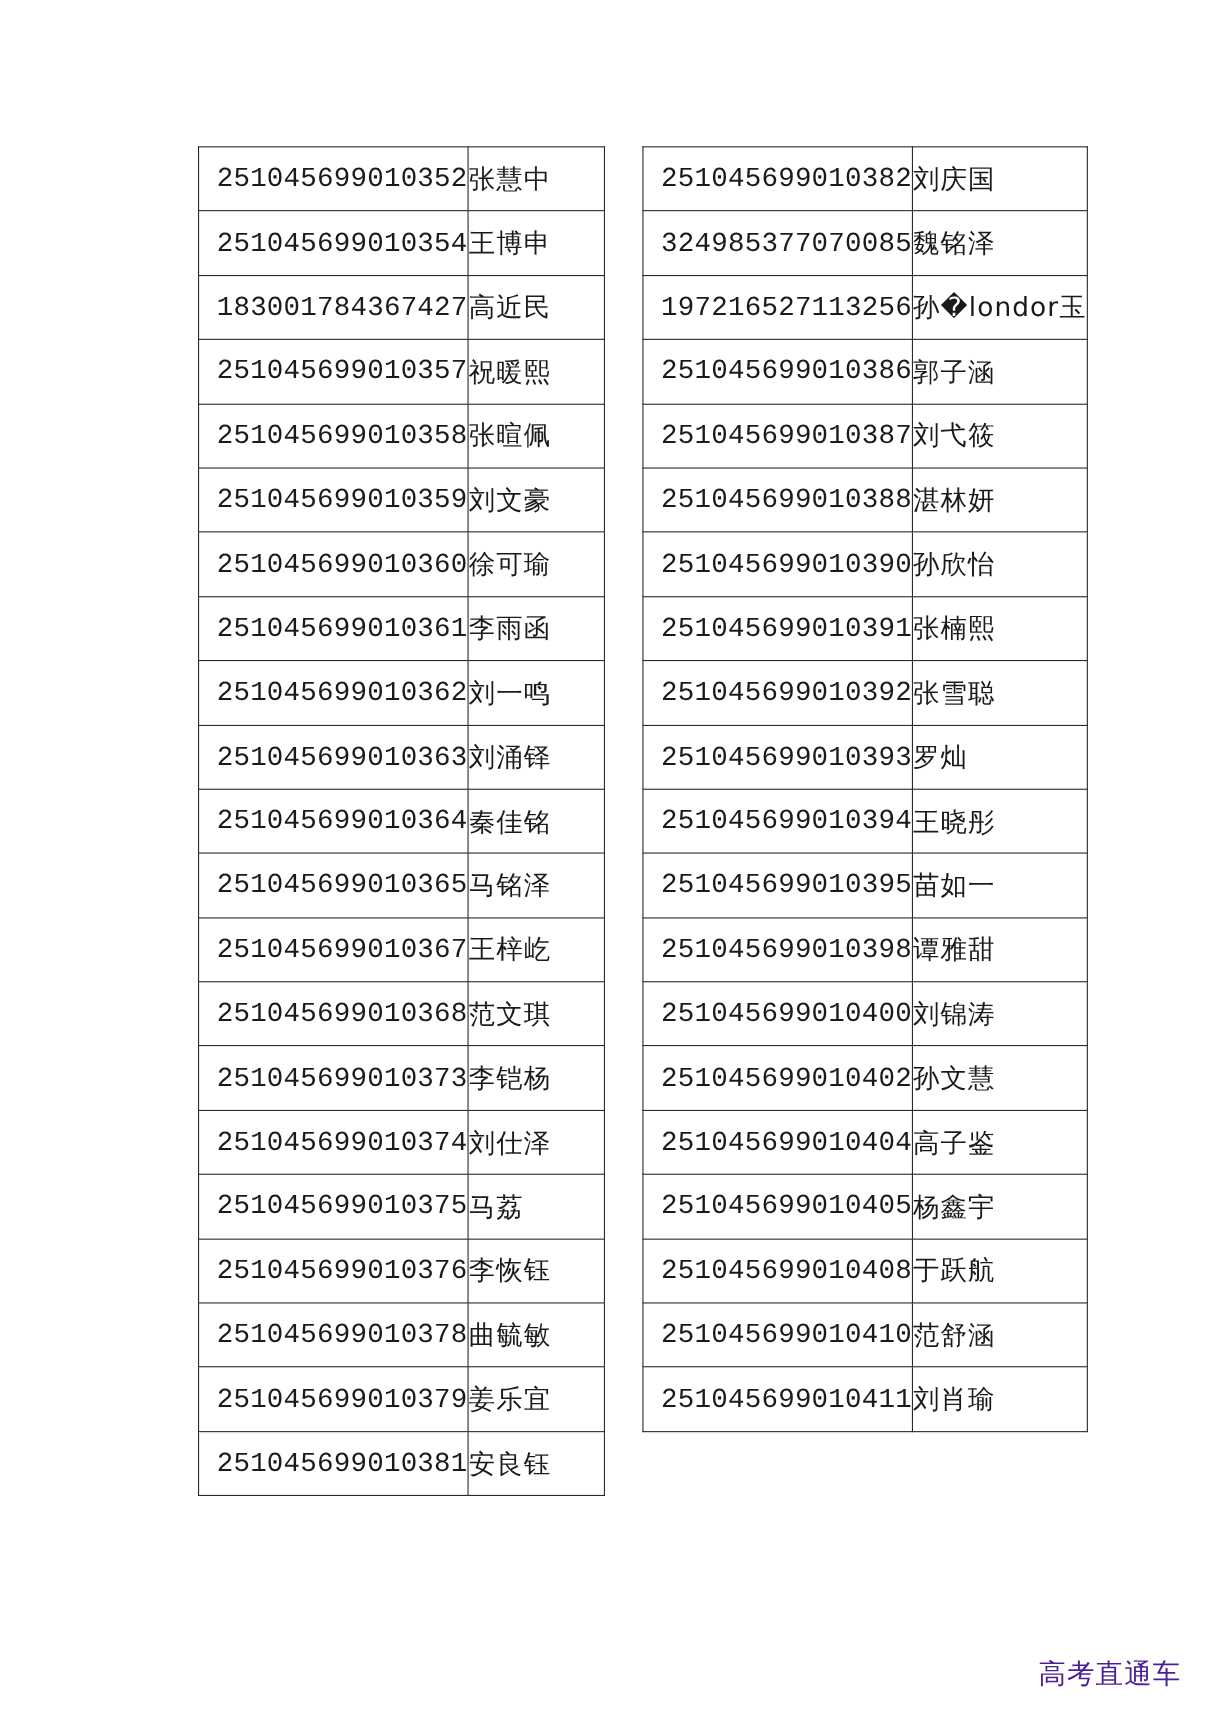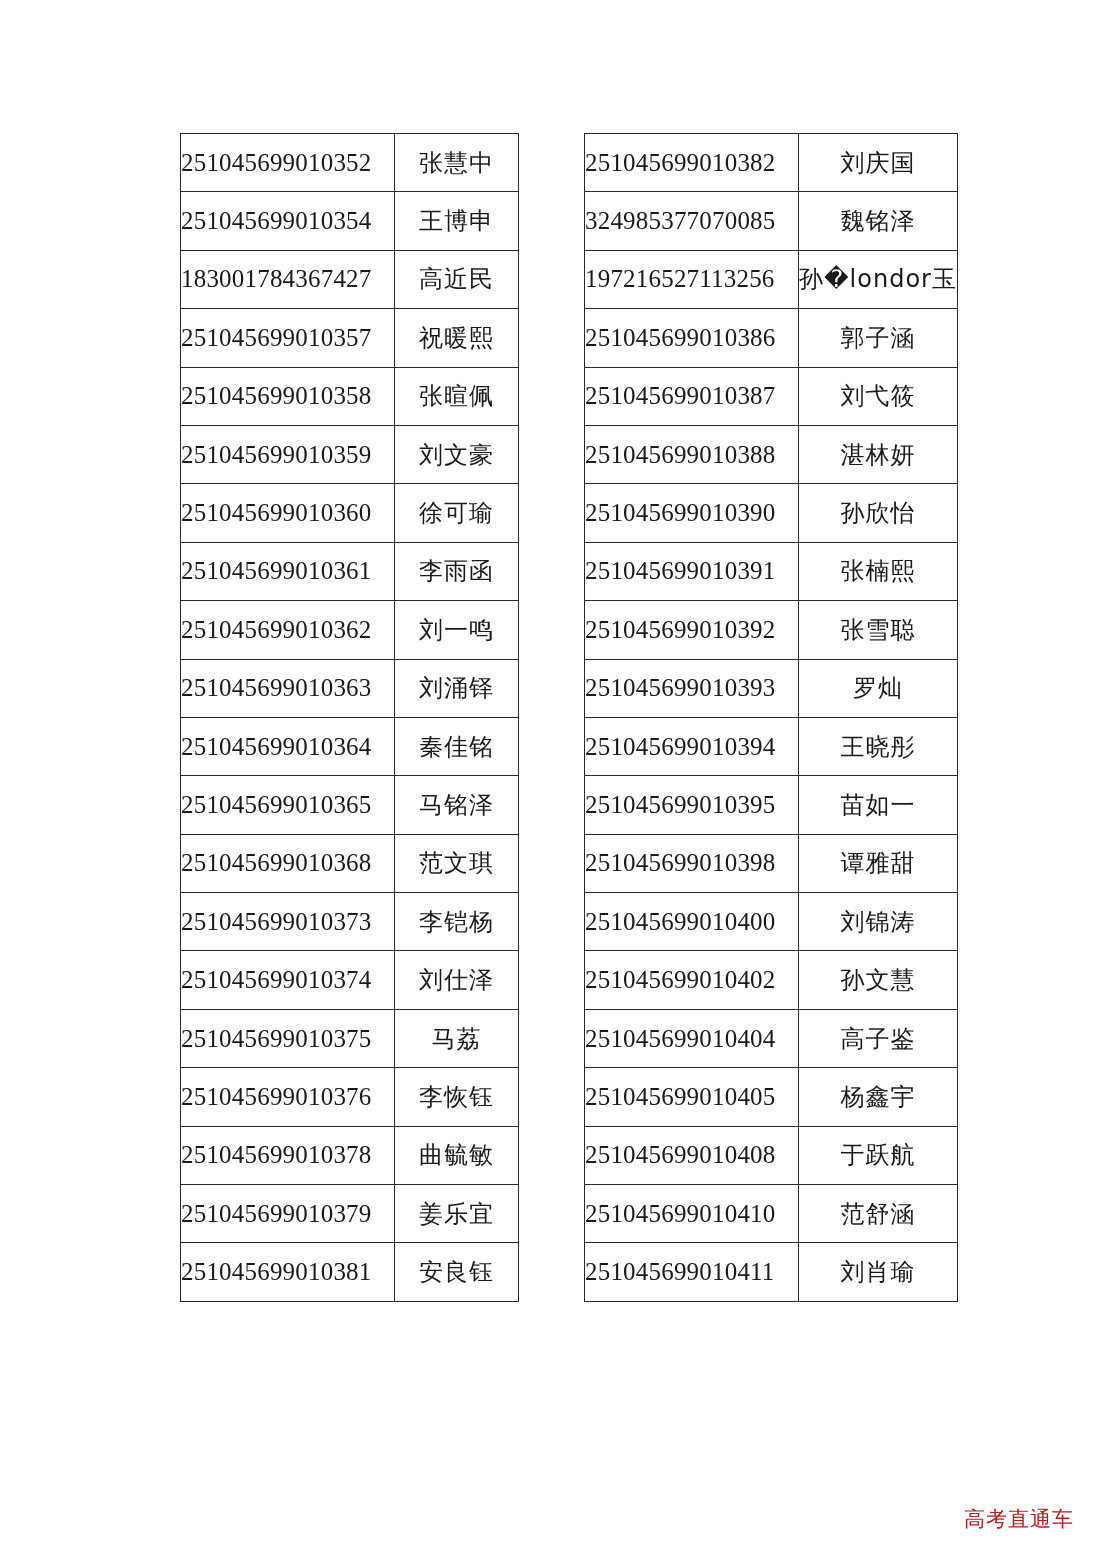--- a/index.html
+++ b/index.html
@@ -26,40 +26,39 @@
     .roster-table td {
       border: 1.3px solid #2a2a2a;
       height: 57.4px;
       padding: 0;
       vertical-align: middle;
       white-space: nowrap;
     }
     .roster-table td.col-id {
       width: 214px;
       text-align: left;
-      padding-left: 0;
+      padding-left: 16px;
       box-sizing: border-box;
-      font-family: Liberation Serif, serif;
+      font-family: Liberation Mono, monospace;
       font-size: 25px;
       letter-spacing: 0.2px;
     }
     .roster-table td.col-name {
       width: 123px;
-      text-align: center;
       font-family: "DejaVu Sans", sans-serif;
       font-size: 24px;
       letter-spacing: 1px;
     }
     .watermark {
       position: absolute;
       right: 28px;
       top: 1505px;
       font-family: "DejaVu Sans", sans-serif;
-      font-size: 21px;
-      color: #b91c1c;
+      font-size: 25px;
+      color: #4c1d95;
       letter-spacing: 1px;
     }
   </style>
 </head>
 <body>
 
 <table class="roster-table left">
   <tbody id="left-body">
       <tr>
         <td class="col-id">251045699010352</td>
@@ -103,20 +102,24 @@
       </tr>
       <tr>
         <td class="col-id">251045699010364</td>
         <td class="col-name">秦佳铭</td>
       </tr>
       <tr>
         <td class="col-id">251045699010365</td>
         <td class="col-name">马铭泽</td>
       </tr>
       <tr>
+        <td class="col-id">251045699010367</td>
+        <td class="col-name">王梓屹</td>
+      </tr>
+      <tr>
         <td class="col-id">251045699010368</td>
         <td class="col-name">范文琪</td>
       </tr>
       <tr>
         <td class="col-id">251045699010373</td>
         <td class="col-name">李铠杨</td>
       </tr>
       <tr>
         <td class="col-id">251045699010374</td>
         <td class="col-name">刘仕泽</td>

